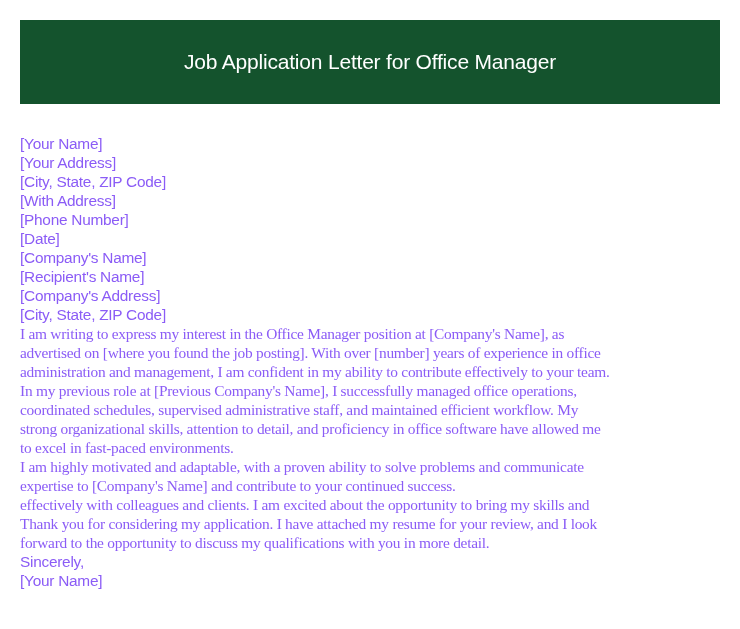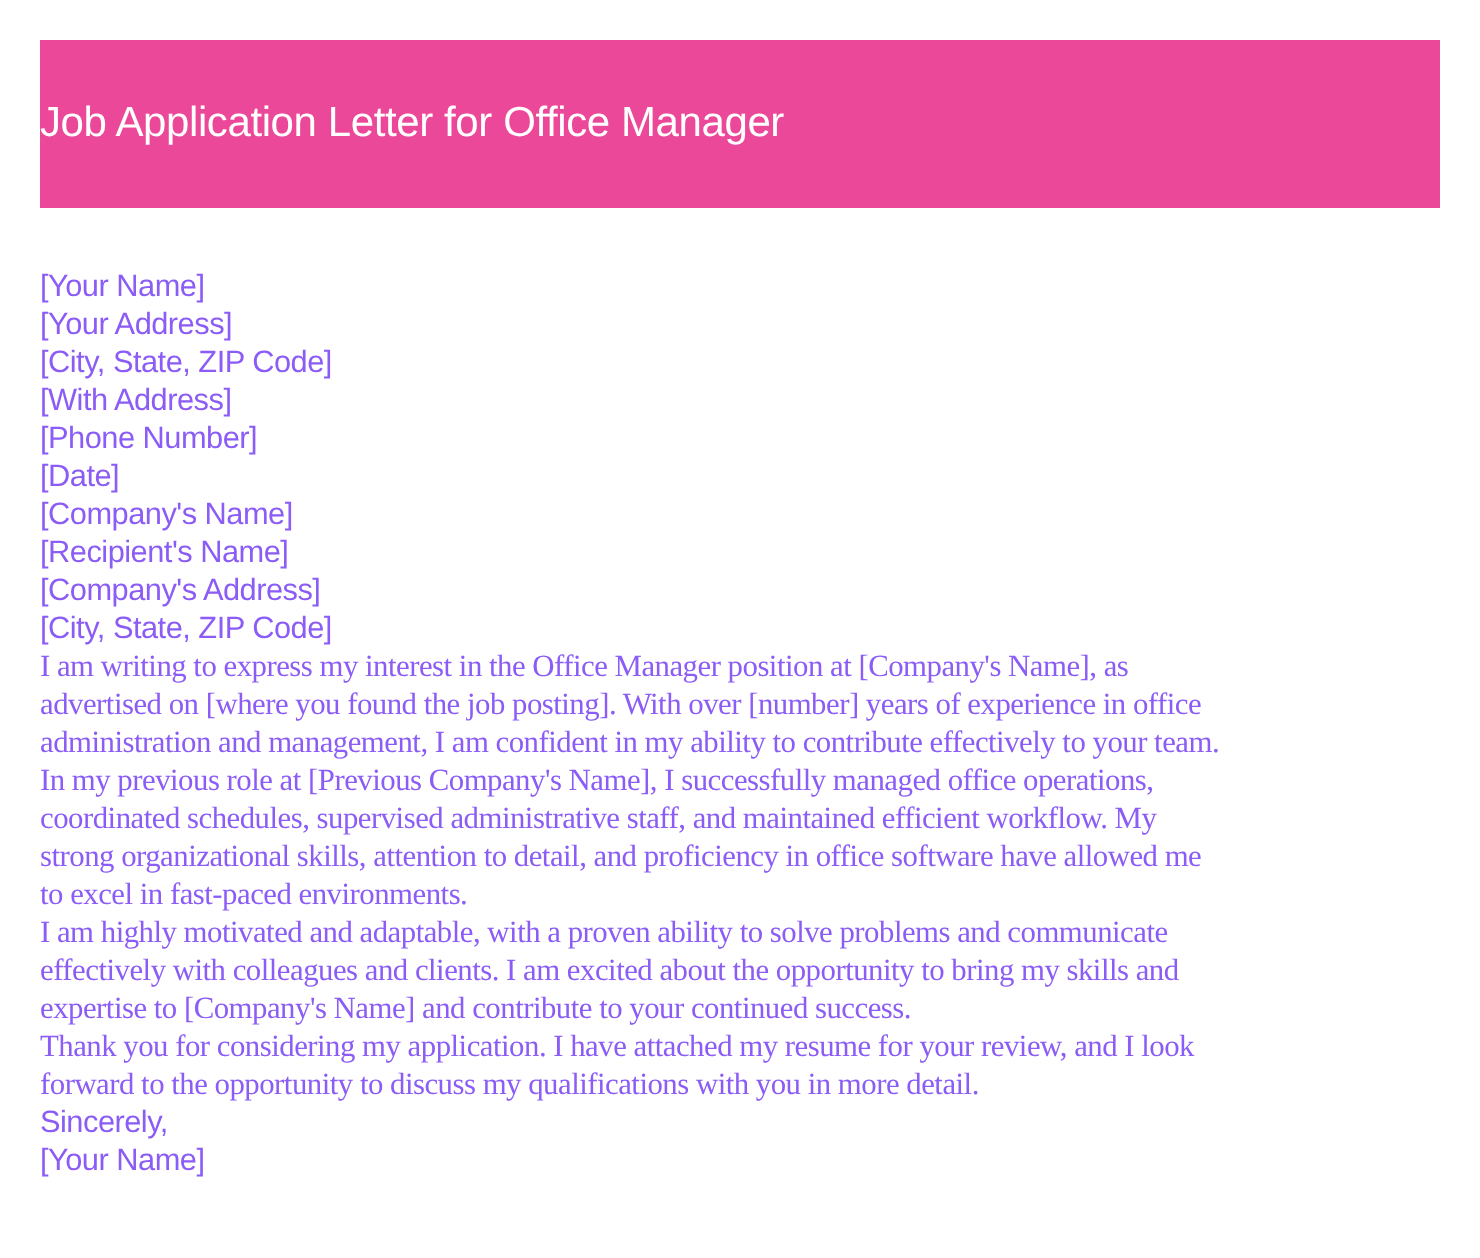--- a/index.html
+++ b/index.html
@@ -1,19 +1,19 @@
 <!DOCTYPE html>
 <html><head>
 <meta charset="utf-8">
 <style>
   html, body { margin: 0; padding: 0; background: #ffffff; }
   body { width: 740px; height: 629px; position: relative; overflow: hidden; }
   .header {
     position: absolute; left: 20px; top: 20px; width: 700px; height: 84px;
-    background: #ec4899; display: flex; align-items: center; 
+    background: #14532d; display: flex; align-items: center; justify-content: center;
   }
   .header-title {
     color: #ffffff; font-family: "Liberation Sans", sans-serif; font-size: 21px;
     letter-spacing: -0.2px;
   }
   .letter {
     position: absolute; left: 20px; top: 134px; width: 705px;
     font-family: "Liberation Sans", sans-serif; font-size: 15.4px; line-height: 19px;
     color: #8b5cf6; letter-spacing: -0.25px;
   }
@@ -43,22 +43,22 @@
     <span class="line">I am writing to express my interest in the Office Manager position at [Company's Name], as</span>
     <span class="line">advertised on [where you found the job posting]. With over [number] years of experience in office</span>
     <span class="line">administration and management, I am confident in my ability to contribute effectively to your team.</span>
     <span class="line">In my previous role at [Previous Company's Name], I successfully managed office operations,</span>
     <span class="line">coordinated schedules, supervised administrative staff, and maintained efficient workflow. My</span>
     <span class="line">strong organizational skills, attention to detail, and proficiency in office software have allowed me</span>
     <span class="line">to excel in fast-paced environments.</span>
   </div>
   <div class="para">
     <span class="line">I am highly motivated and adaptable, with a proven ability to solve problems and communicate</span>
+    <span class="line">expertise to [Company's Name] and contribute to your continued success.</span>
     <span class="line">effectively with colleagues and clients. I am excited about the opportunity to bring my skills and</span>
-    <span class="line">expertise to [Company's Name] and contribute to your continued success.</span>
   </div>
   <div class="para">
     <span class="line">Thank you for considering my application. I have attached my resume for your review, and I look</span>
     <span class="line">forward to the opportunity to discuss my qualifications with you in more detail.</span>
   </div>
 
   <span class="line">Sincerely,</span>
   <span class="line">[Your Name]</span>
 </div>
 

